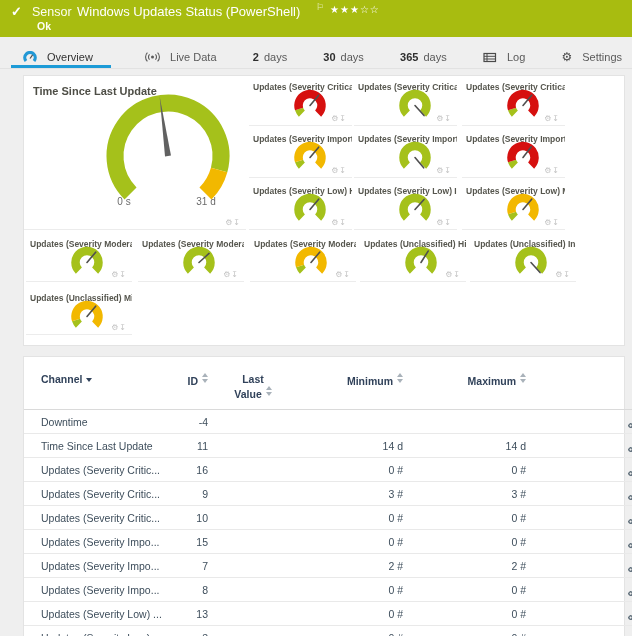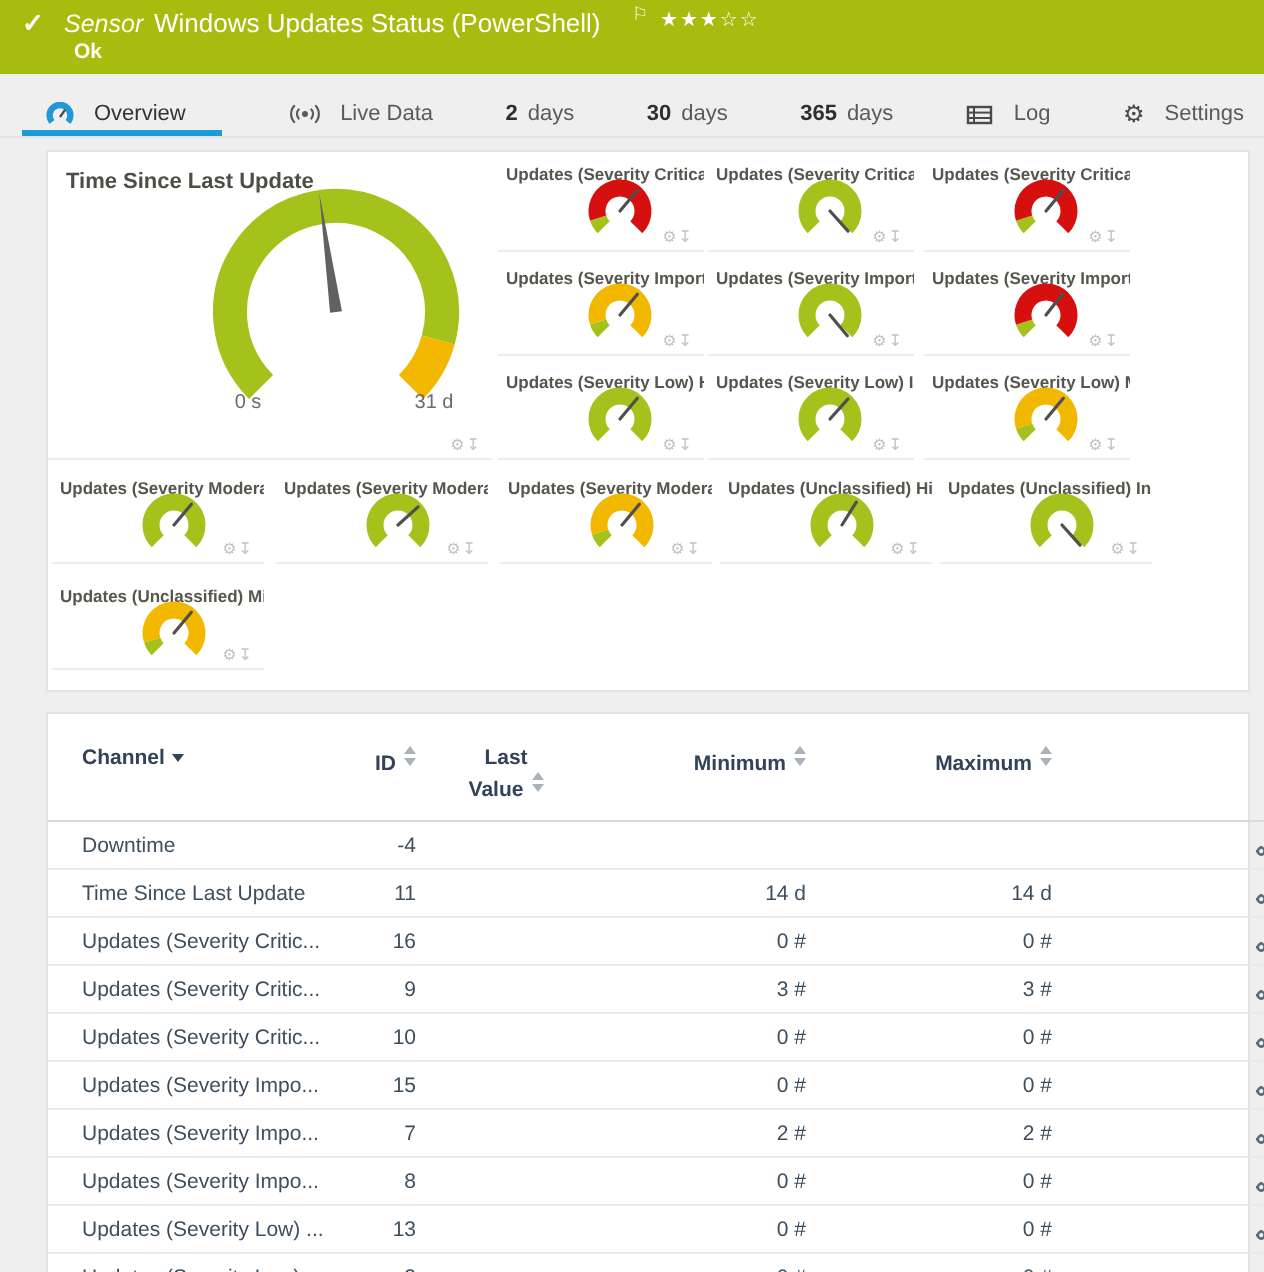--- a/index.html
+++ b/index.html
@@ -5,21 +5,21 @@
   html,body{margin:0;padding:0}
   body{
     width:632px;height:636px;position:relative;overflow:hidden;
     background:#efefef;
     font-family:"Liberation Sans",sans-serif;
     -webkit-font-smoothing:antialiased;
   }
   
   .hdr{position:absolute;left:0;top:0;width:632px;height:37px;background:var(--hdr-green)}
   .hdr .check{position:absolute;left:11px;top:4px;color:#fff;font-size:13px;font-weight:bold}
-  .hdr .sensor{position:absolute;left:32px;top:5px;color:#fdfef2;font-size:12.5px;font-style:italic}
+  .hdr .sensor{position:absolute;left:32px;top:5px;color:#fdfef2;font-size:12.5px;}
   .hdr .title{position:absolute;left:77px;top:4px;color:#fff;font-size:13px;font-weight:normal;white-space:nowrap}
   .hdr .flag{position:absolute;left:316px;top:2px;color:#f4f7d8;font-size:9px}
   .hdr .stars{position:absolute;left:330px;top:4px;color:#fff;font-size:10px;letter-spacing:1px}
   .hdr .ok{position:absolute;left:37px;top:20px;color:#fdfef2;font-size:10.5px;font-weight:bold}
   
   .tabs{position:absolute;left:0;top:45px;width:632px;height:24px;display:flex;
         justify-content:space-between;align-items:flex-end;padding:0 8px 0 11px;box-sizing:border-box;
         border-bottom:1px solid #e2e2e2}
   .tab{display:flex;align-items:center;gap:5px;font-size:11px;color:#5a5a5a;
        padding:4px 2px 5px 2px;cursor:pointer;white-space:nowrap}
@@ -122,21 +122,21 @@
 
 <div class="panel" id="gaugePanel">
   <div class="tile" id="bigTile" style="left:0;top:0;width:222px;height:154px">
     <div class="big-title">Time Since Last Update</div>
     <svg id="bigGauge" width="145" height="118" style="position:absolute;left:72px;top:12px">
         <path d="M34.52,105.48 A53,53 0 1 1 123.12,81.99" stroke="#a5c11b" stroke-width="17" fill="none"></path>
         <path d="M123.12,81.99 A53,53 0 0 1 109.48,105.48" stroke="#f2b800" stroke-width="17" fill="none"></path>
         <polygon points="63.64961394239607,8.583915875505781 74.97080420622471,67.5824806971198 69.02919579377529,68.4175193028802" fill="#616161"></polygon>
       </svg>
     <span class="axis-lab" style="left:78px;top:120px">0 s</span>
-    <span class="axis-lab" style="left:171px;top:120px">31 d</span>
+    <span class="axis-lab" style="left:160px;top:120px">31 d</span>
     <span class="tile-icons"><span>⚙</span><span>↧</span></span>
   </div>
 
 <div class="tile" style="left: 225px; top: 0px; width: 103px; height: 50px;">
       <div class="tile-label">Updates (Severity Critical) Hi...</div>
       <svg width="44" height="31" class="mini-gauge">
         <path d="M13.87,25.63 A11.5,11.5 0 0 1 11.06,21.05" stroke="#a5c11b" stroke-width="8.5" fill="none"></path>
         <path d="M11.06,21.05 A11.5,11.5 0 1 1 30.13,25.63" stroke="#d6100f" stroke-width="8.5" fill="none"></path>
         <line x1="22" y1="17.5" x2="30.67763273076828" y2="7.158400017893797" stroke="#4f4f4f" stroke-width="1.6" stroke-linecap="round"></line>
       </svg>

